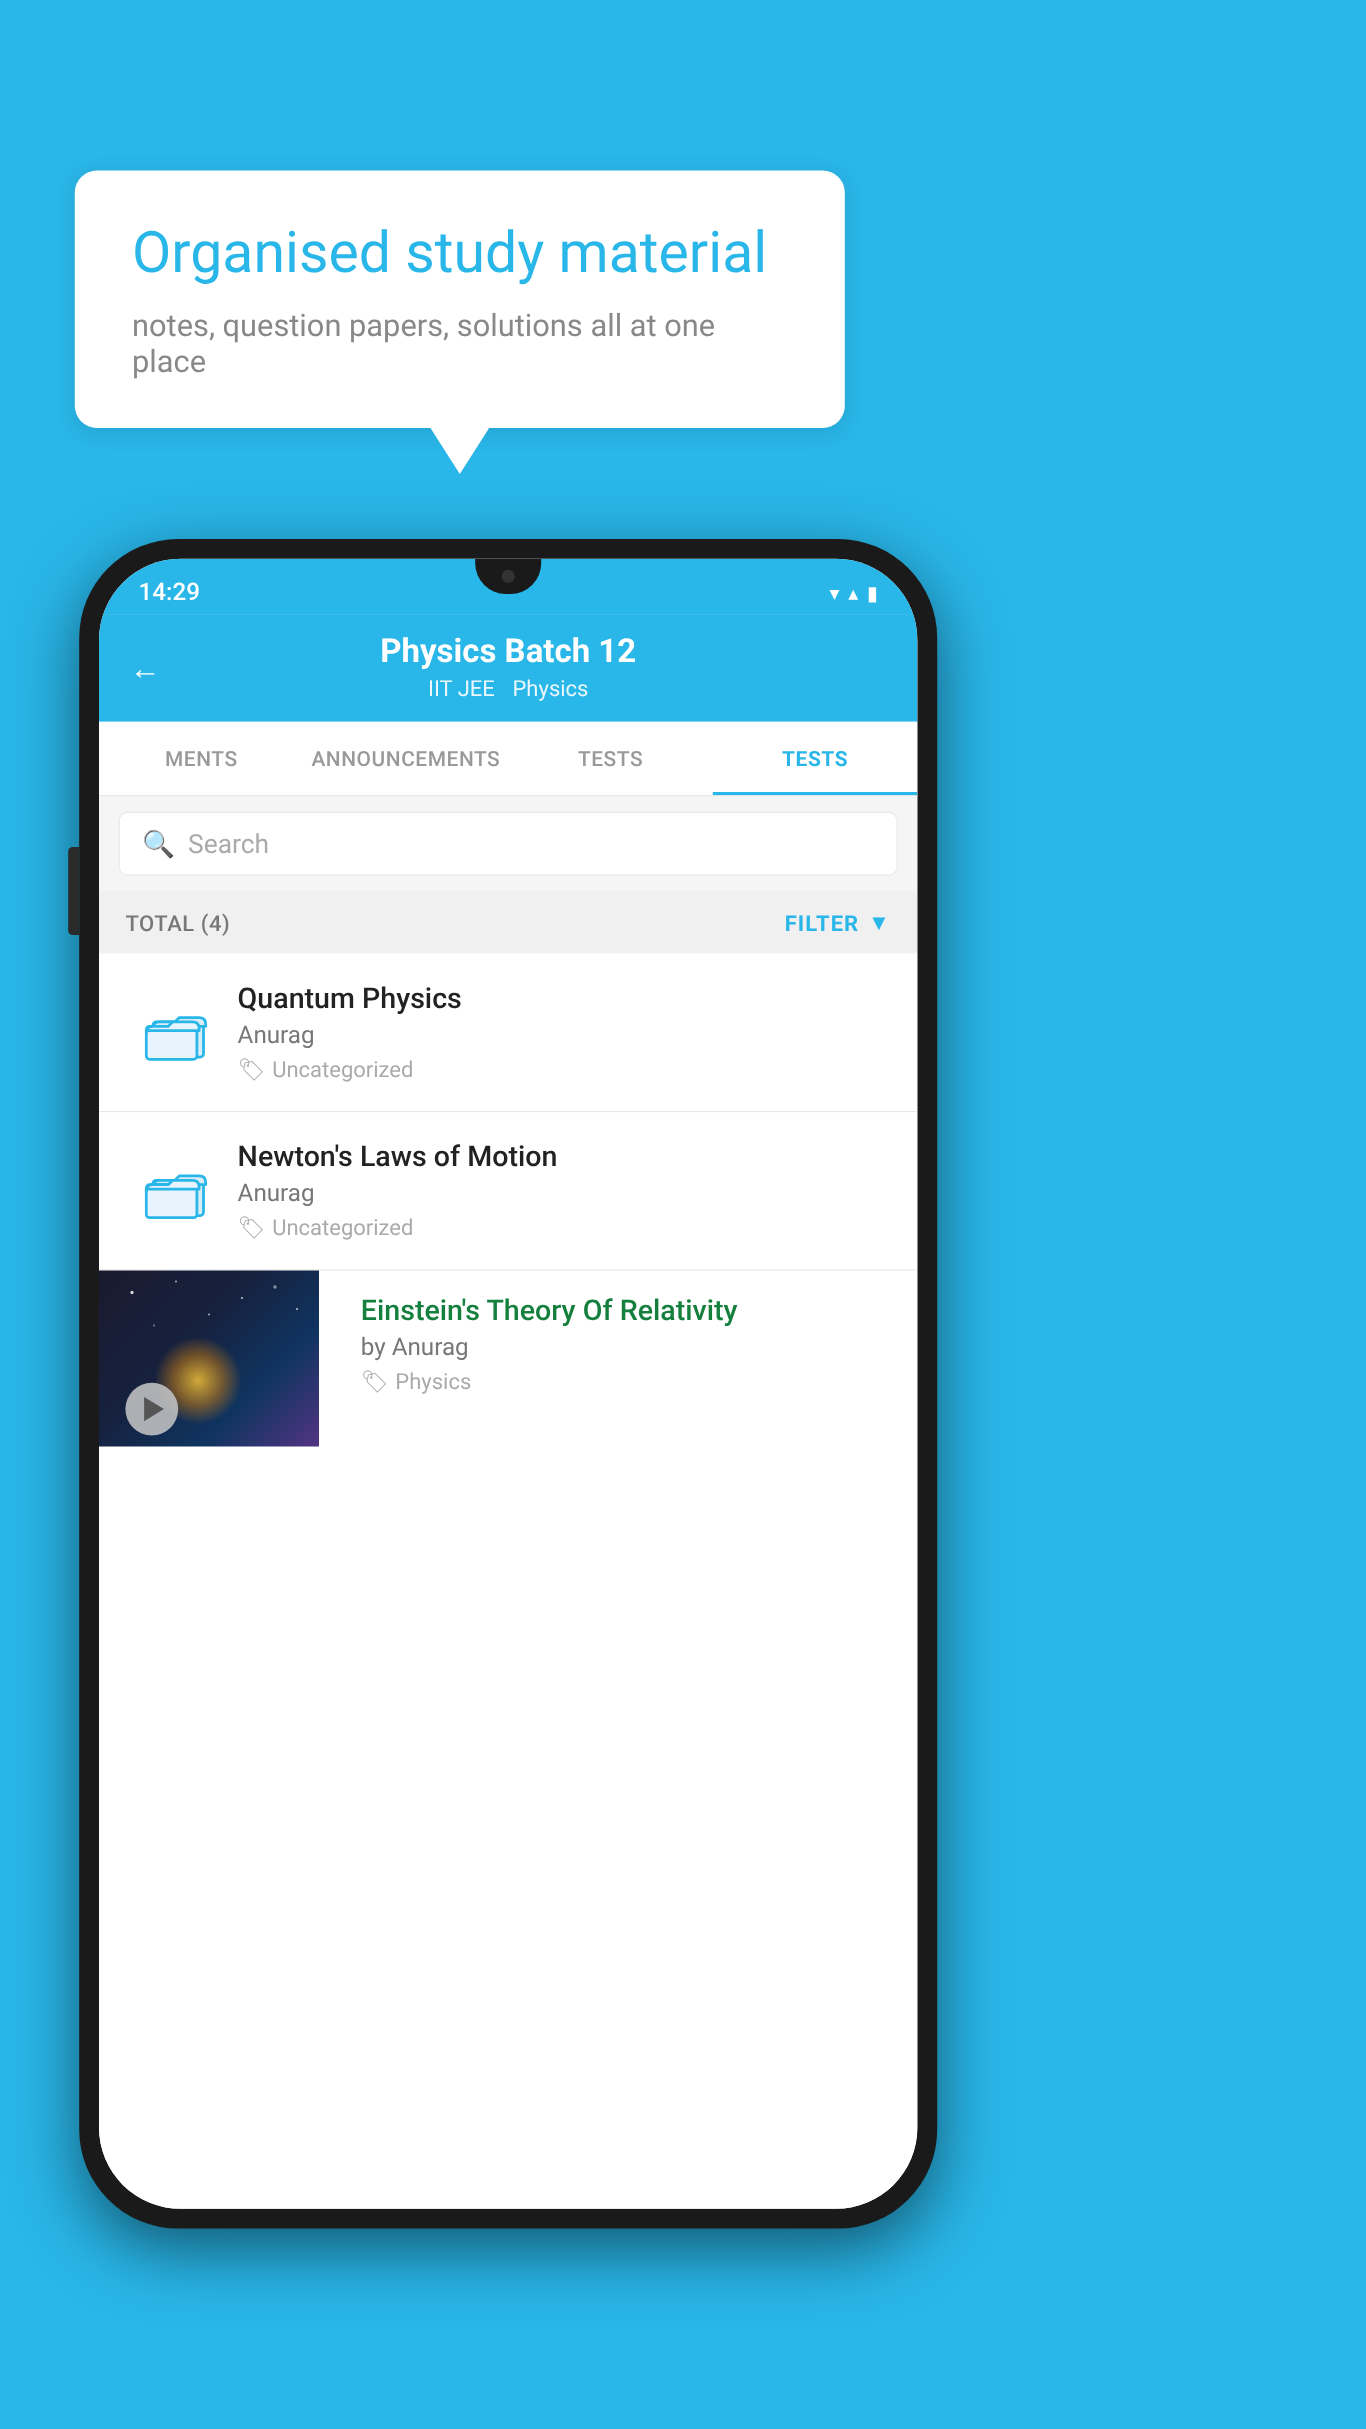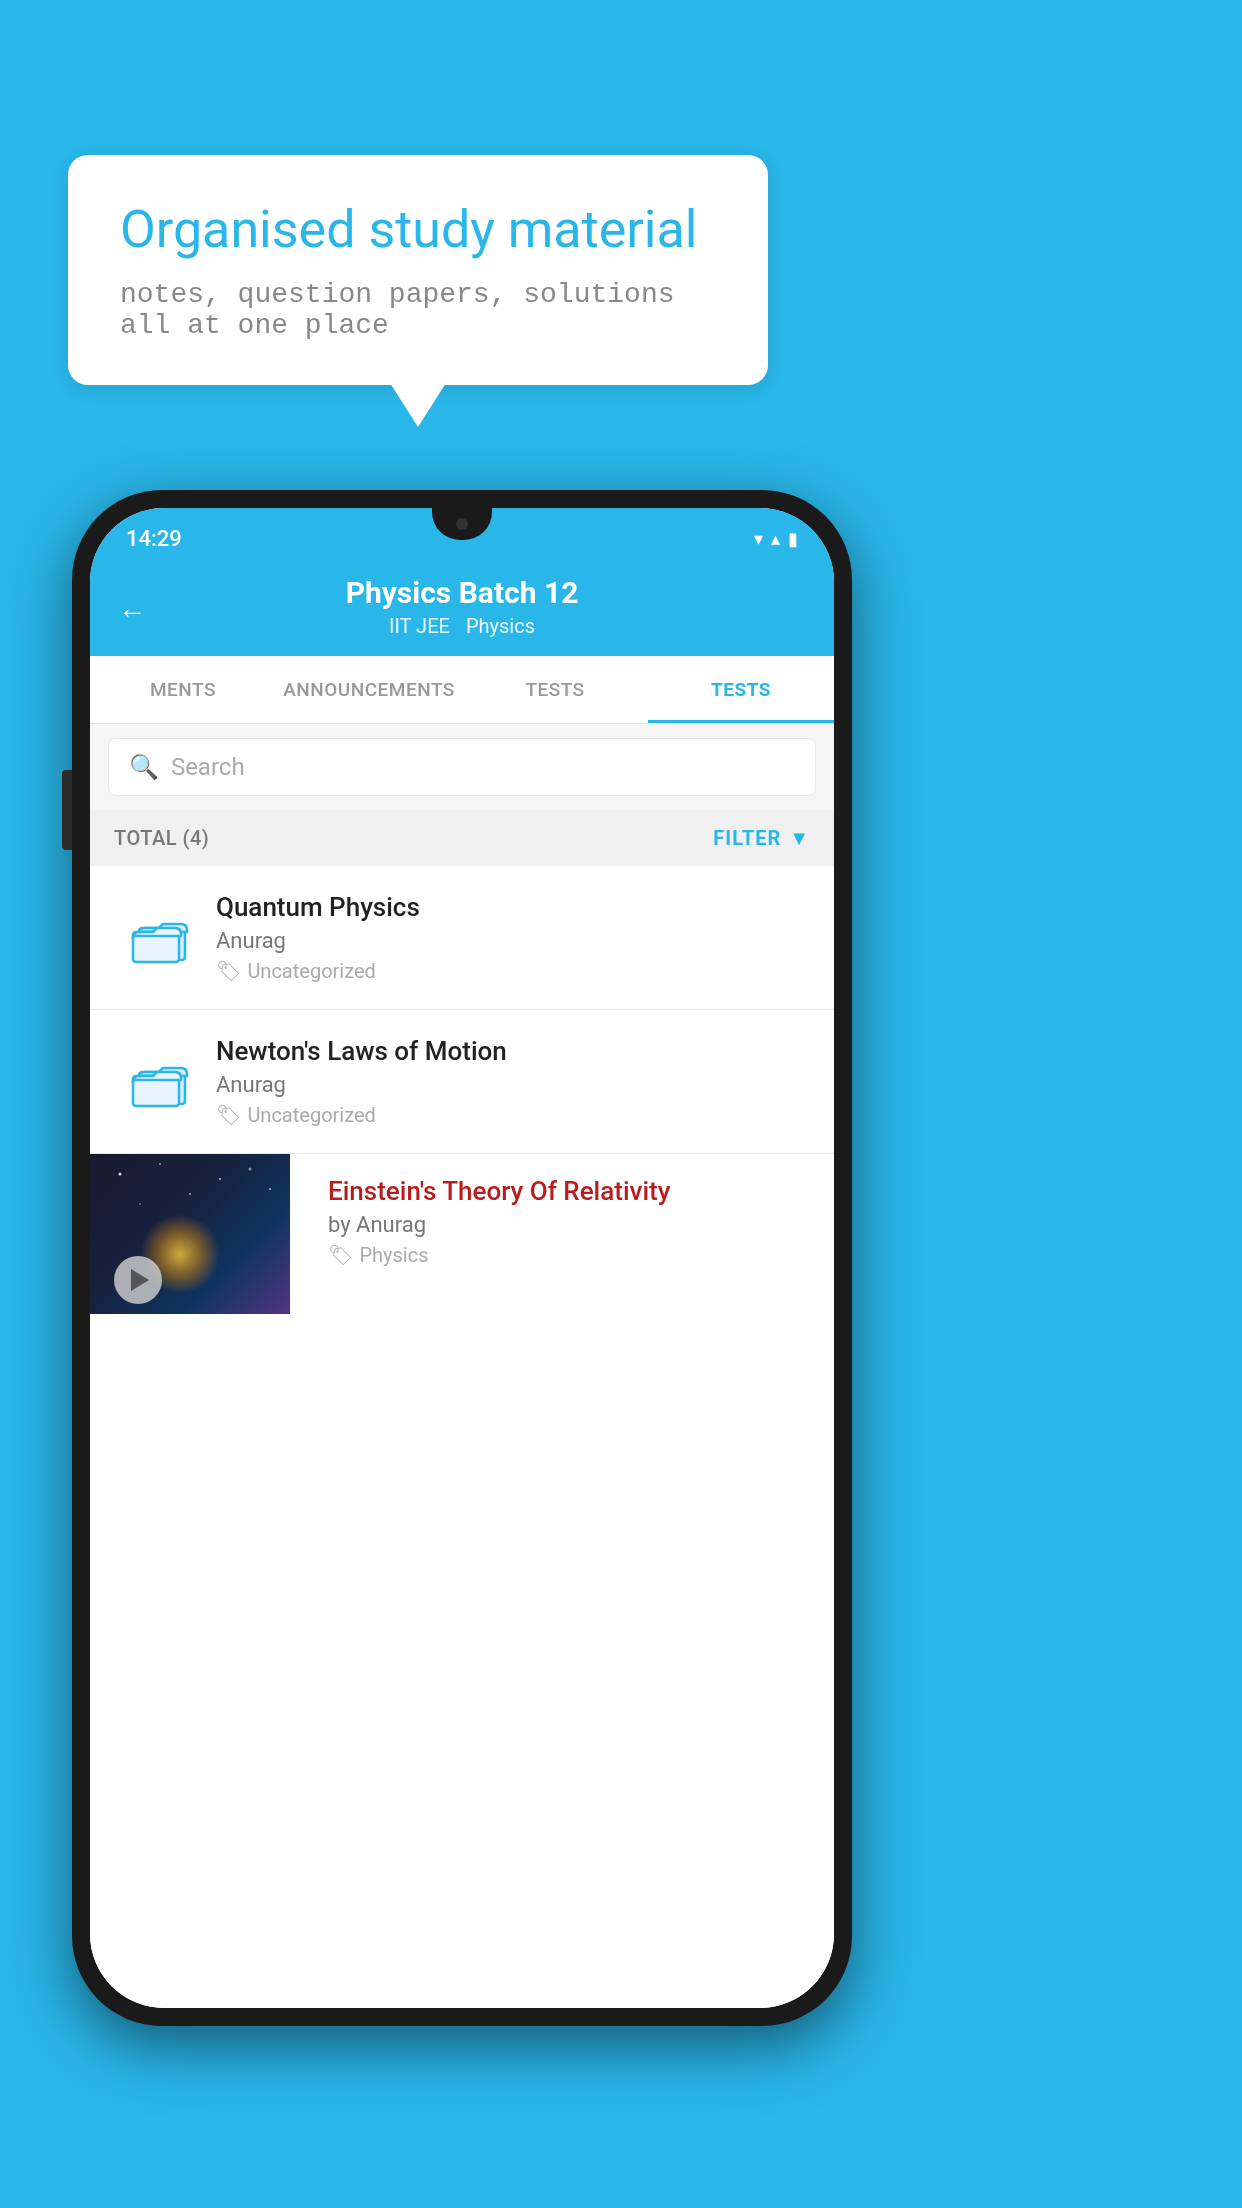--- a/index.html
+++ b/index.html
@@ -41,21 +41,20 @@
       font-size: 52px;
       font-weight: 400;
       color: #29b6e8;
       line-height: 1.2;
       margin-bottom: 18px;
     }
     .bubble-subtitle {
       font-size: 28px;
       color: #888;
       font-weight: 400;
-      font-family: Liberation Mono, monospace;
     }
 
     
     .phone-wrapper {
       position: absolute;
       top: 490px;
       left: 72px;
       width: 780px;
       height: 1536px;
     }
@@ -353,21 +352,21 @@
       border-left: 18px solid #555;
       margin-left: 3px;
     }
     .thumb-content {
       flex: 1;
       padding: 22px 18px;
     }
     .thumb-title {
       font-size: 26px;
       font-weight: 500;
-      color: #b91c1c;
+      color: #15803d;
       margin-bottom: 6px;
     }
     .thumb-author {
       font-size: 22px;
       color: #777;
       margin-bottom: 6px;
     }
     .thumb-tag {
       display: flex;
       align-items: center;

